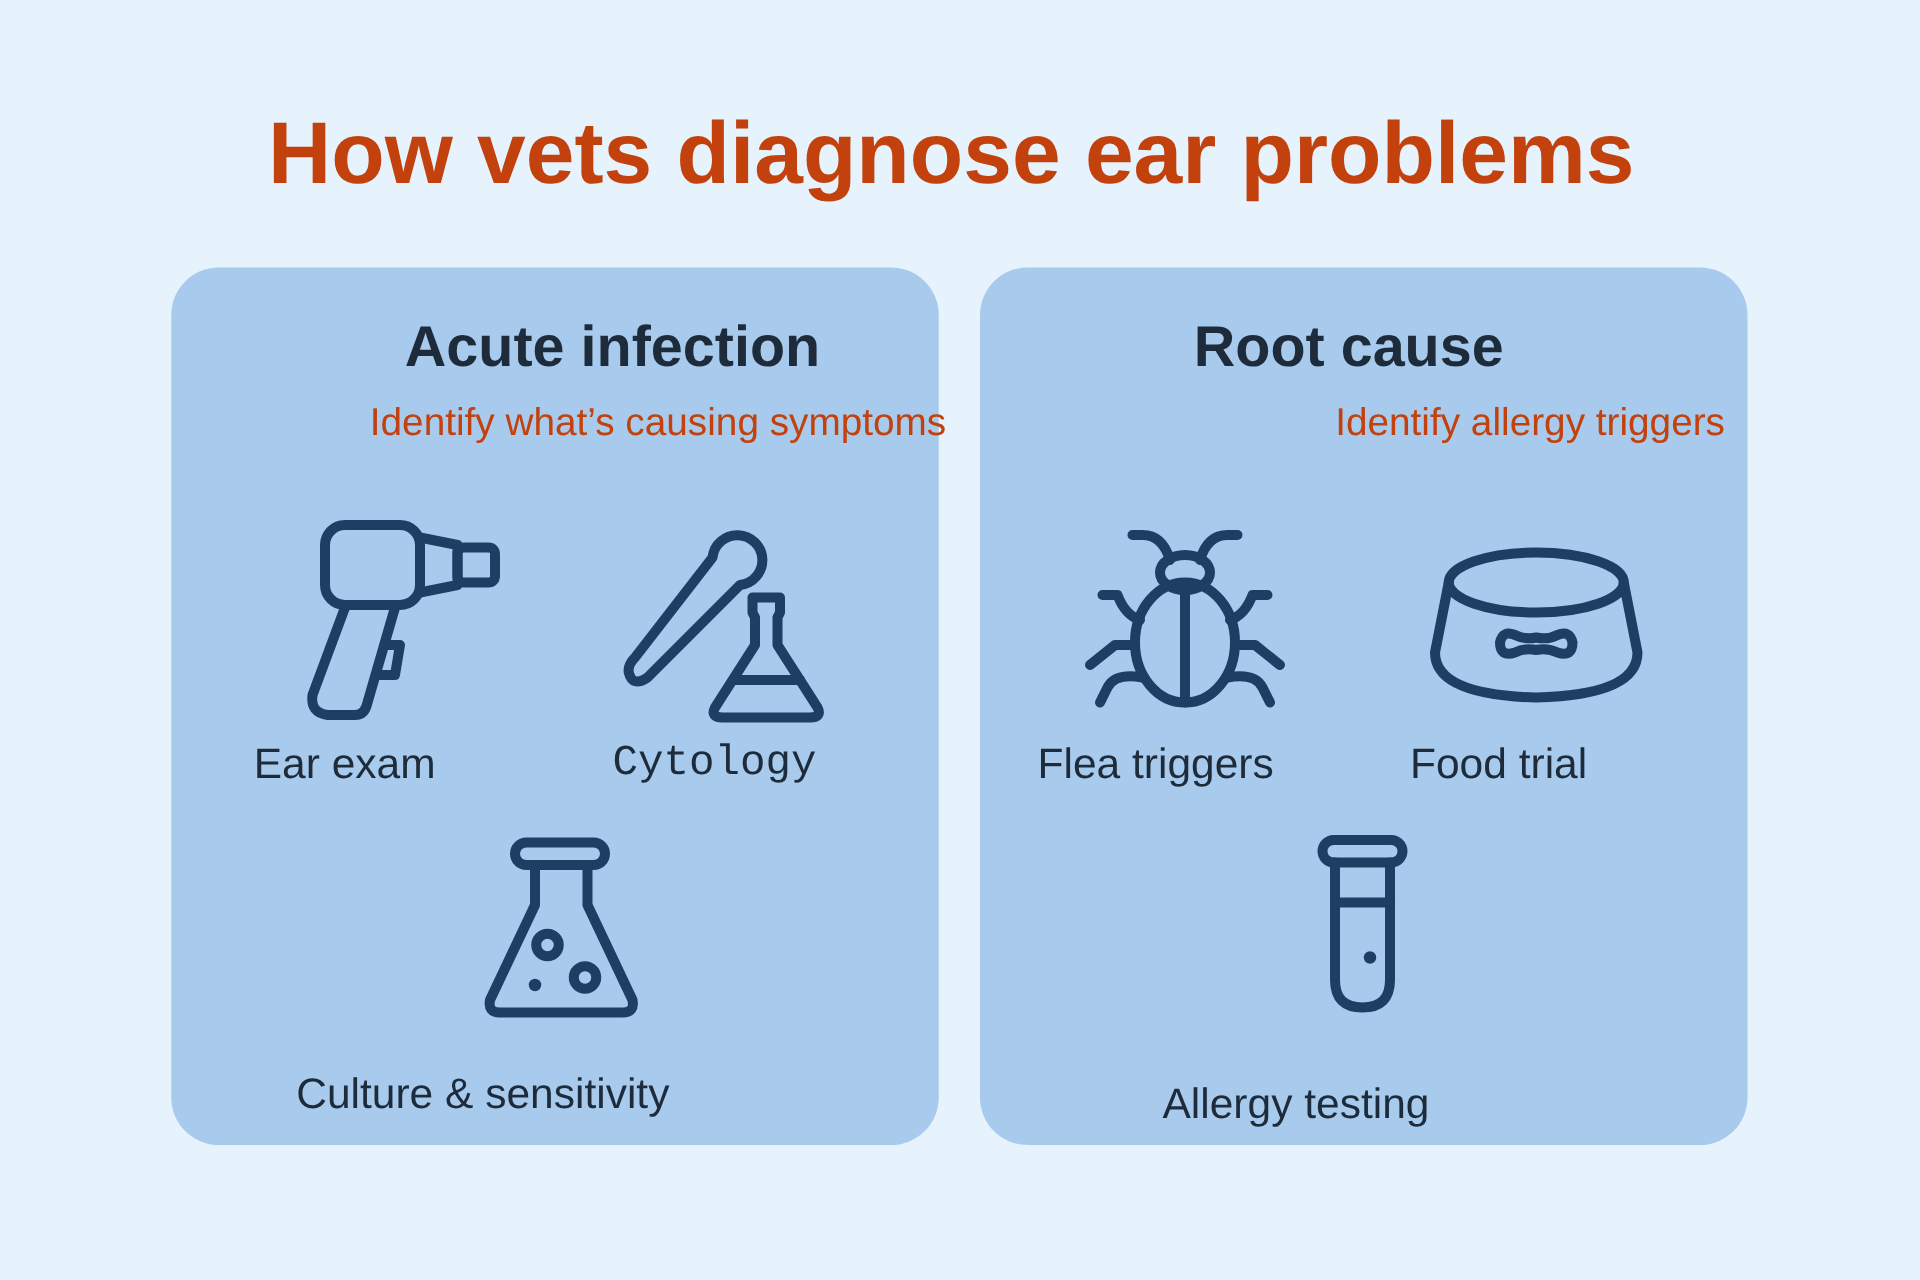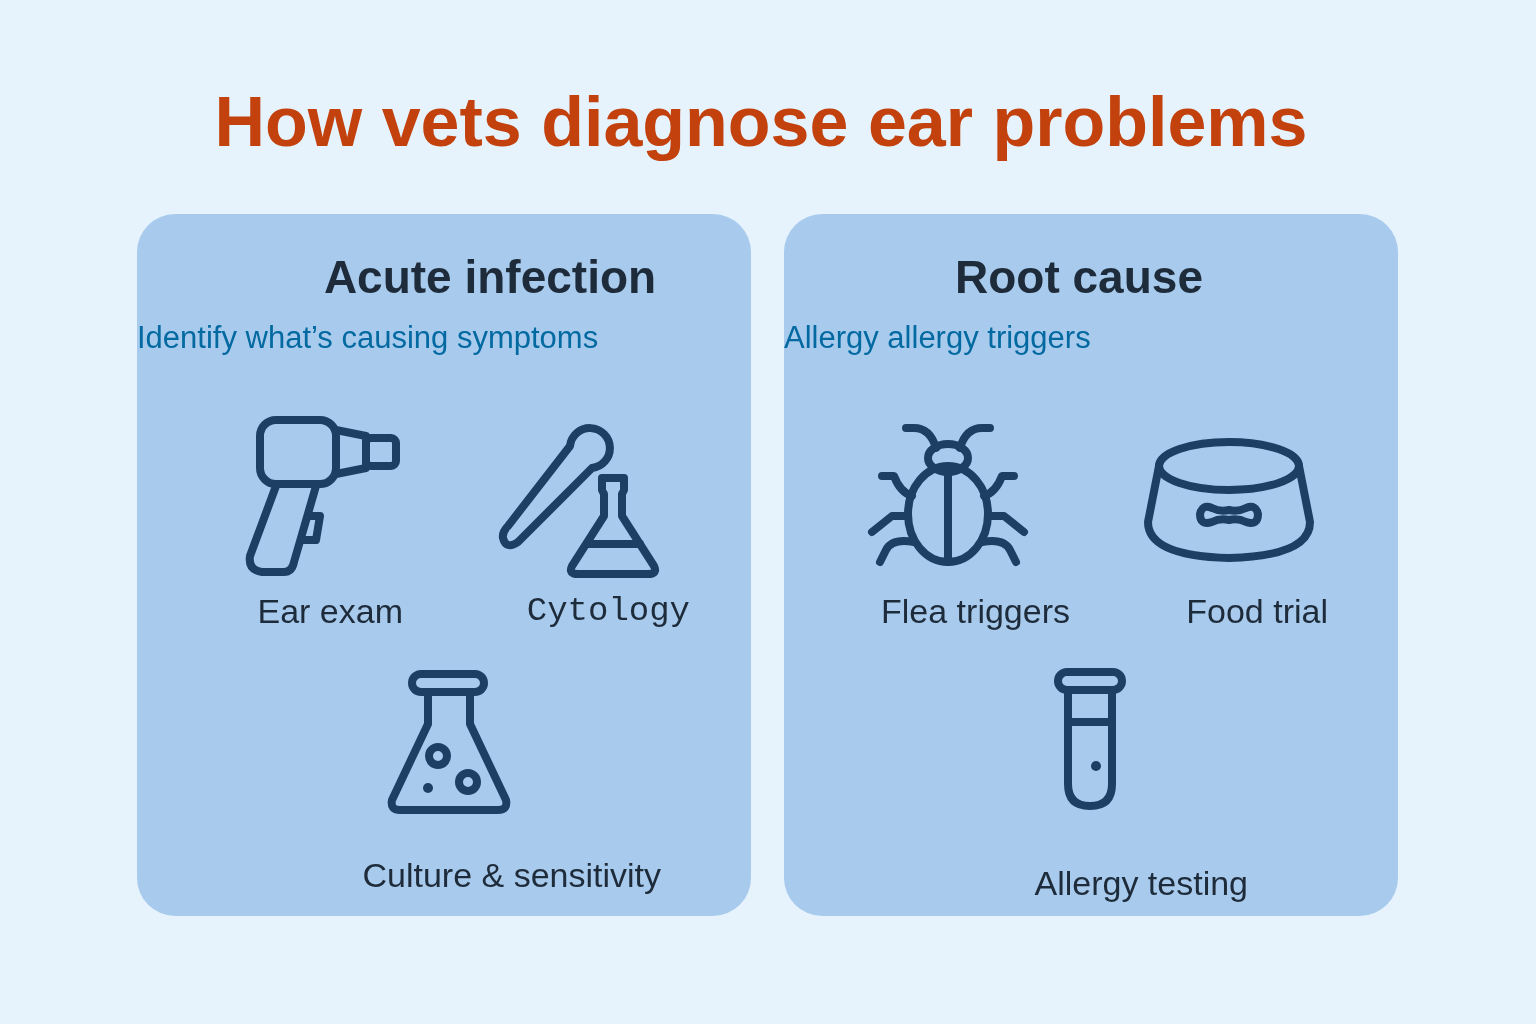--- a/index.html
+++ b/index.html
@@ -21,24 +21,24 @@
     background:#a8cbed; border-radius:38px;
   }
   .card.left { left:137px; }
   .card.right { left:784px; }
   .card-title {
     position:absolute; top:250px; font-size:46px; font-weight:700;
     text-align:center; color:#1e2b3a;
   }
   .card-sub {
     position:absolute; top:320px; font-size:31px;
-    text-align:left; color:#0369a1;
+    text-align:right; color:#c2410c;
   }
   .item-label {
-    position:absolute; font-size:34px; text-align:right; color:#1e2b3a;
+    position:absolute; font-size:34px; text-align:left; color:#1e2b3a;
     white-space:nowrap;
   }
   .icon { position:absolute; }
   .icon svg { width:100%; height:100%; overflow:visible; }
   .icon svg * { fill:none; stroke:#1c3f63; stroke-width:8; stroke-linecap:round; stroke-linejoin:round; }
   .icon svg .dot { fill:#1c3f63; stroke:none; }
 </style>
 </head>
 <body>
 
@@ -74,21 +74,21 @@
     <path d="M40 20 L40 52 L4 128 Q2 138 12 138 L110 138 Q120 138 118 128 L82 52 L82 20"></path>
     <circle cx="50" cy="84" r="9"></circle>
     <circle cx="80" cy="110" r="9"></circle>
     <circle class="dot" cx="40" cy="116" r="5"></circle>
   </svg>
 </div>
 <div class="item-label" style="left:237px;width:424px;top:856px;">Culture &amp; sensitivity</div>
 
 <div class="card right"></div>
 <div class="card-title" style="left:784px;width:590px;">Root cause</div>
-<div class="card-sub" style="left:784px;width:596px;">Allergy allergy triggers</div>
+<div class="card-sub" style="left:784px;width:596px;">Identify allergy triggers</div>
 
 <div class="icon" style="left:868px;top:422px;width:160px;height:142px;">
   <svg viewBox="0 0 160 142">
     <ellipse cx="80" cy="36" rx="20" ry="14"></ellipse>
     <ellipse cx="80" cy="92" rx="40" ry="48"></ellipse>
     <path d="M80 50 L80 140"></path>
     <path d="M68 26 Q62 6 46 6 L38 6"></path>
     <path d="M92 26 Q98 6 114 6 L122 6"></path>
     <path d="M44 74 Q32 70 26 54 L14 54"></path>
     <path d="M116 74 Q128 70 134 54 L146 54"></path>

